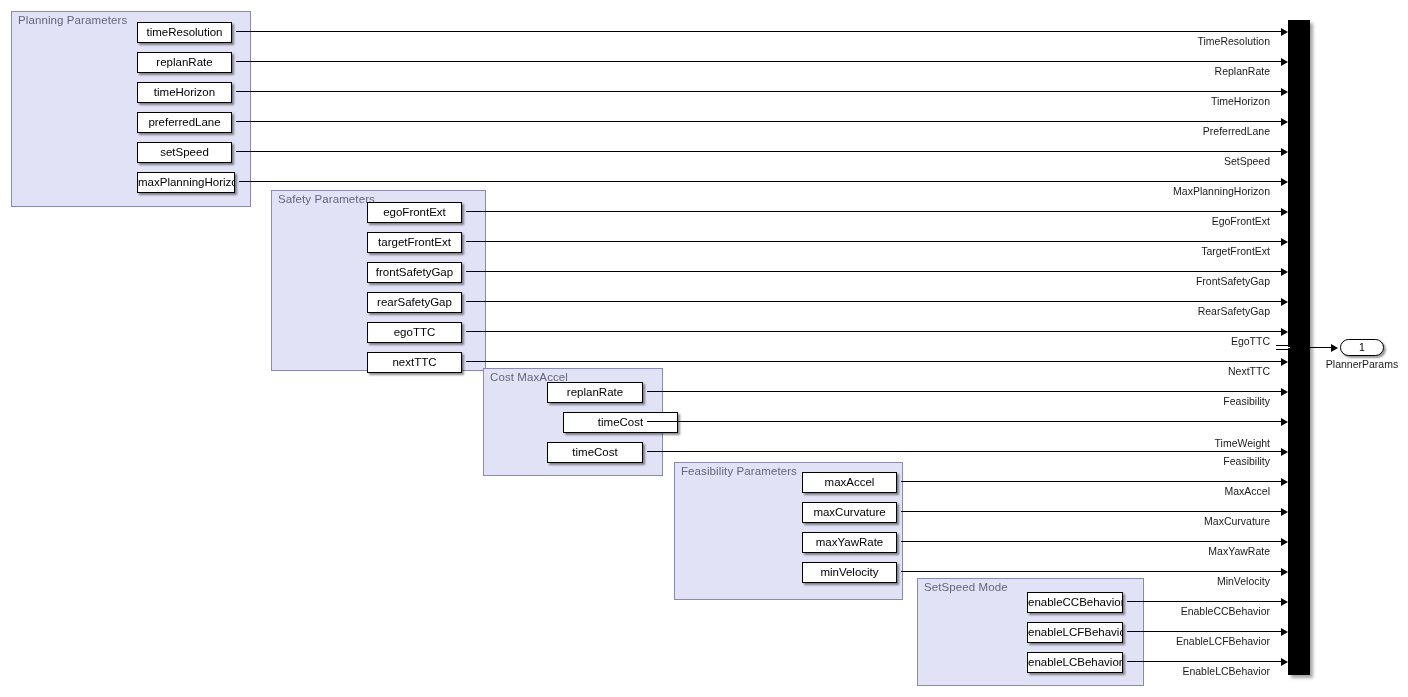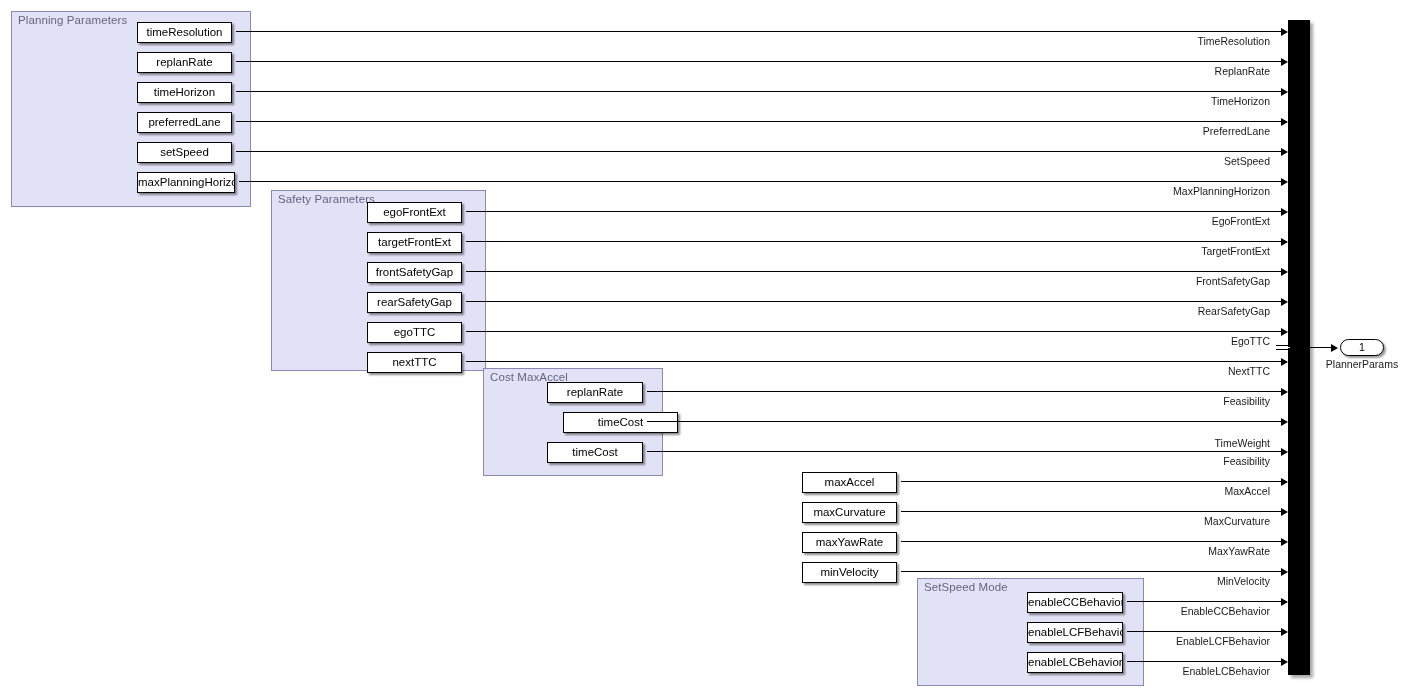--- a/index.html
+++ b/index.html
@@ -127,20 +127,23 @@
     <div class="blk" style="left: 367px; top: 262px; width: 95px;">frontSafetyGap</div>
     <div class="blk" style="left: 367px; top: 292px; width: 95px;">rearSafetyGap</div>
     <div class="blk" style="left: 367px; top: 322px; width: 95px;">egoTTC</div>
     <div class="blk" style="left: 367px; top: 352px; width: 95px;">nextTTC</div>
     <div class="group-box" style="left: 483px; top: 368px; width: 180px; height: 108px;">
       <div class="group-label">Cost MaxAccel</div>
     </div>
     <div class="blk" style="left: 547px; top: 382px; width: 96px;">replanRate</div>
     <div class="blk" style="left: 547px; top: 412px; width: 115px; margin-left: 16px;">timeCost</div>
     <div class="blk" style="left: 547px; top: 442px; width: 96px;">timeCost</div>
+    <div class="group-box" style="left: 674px; top: 462px; width: 229px; height: 138px;">
+      <div class="group-label">Feasibility Parameters</div>
+    </div>
     <div class="blk" style="left: 802px; top: 472px; width: 95px;">maxAccel</div>
     <div class="blk" style="left: 802px; top: 502px; width: 95px;">maxCurvature</div>
     <div class="blk" style="left: 802px; top: 532px; width: 95px;">maxYawRate</div>
     <div class="blk" style="left: 802px; top: 562px; width: 95px;">minVelocity</div>
     <div class="group-box" style="left: 917px; top: 578px; width: 227px; height: 108px;">
       <div class="group-label">SetSpeed Mode</div>
     </div>
     <div class="blk" style="left: 1027px; top: 592px; width: 96px;">enableCCBehavior</div>
     <div class="blk" style="left: 1027px; top: 622px; width: 96px;">enableLCFBehavior</div>
     <div class="blk" style="left: 1027px; top: 652px; width: 96px;">enableLCBehavior</div>

